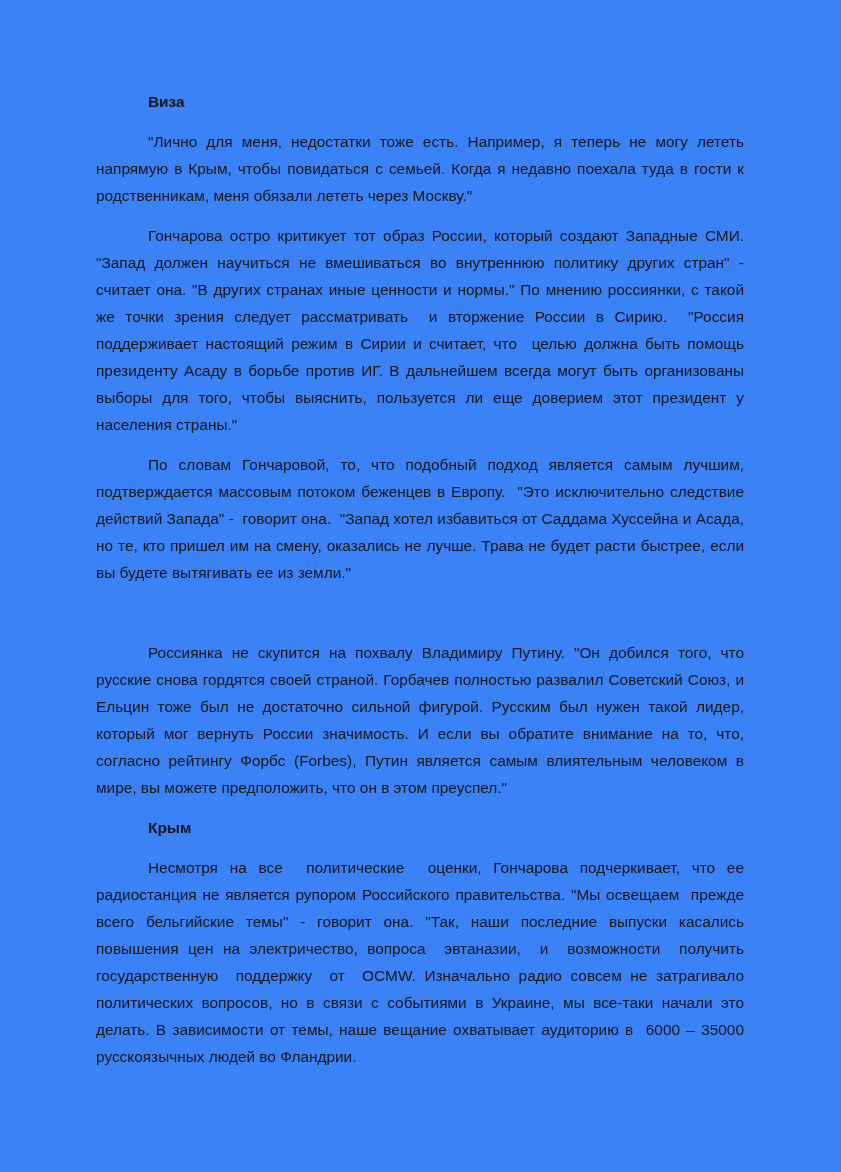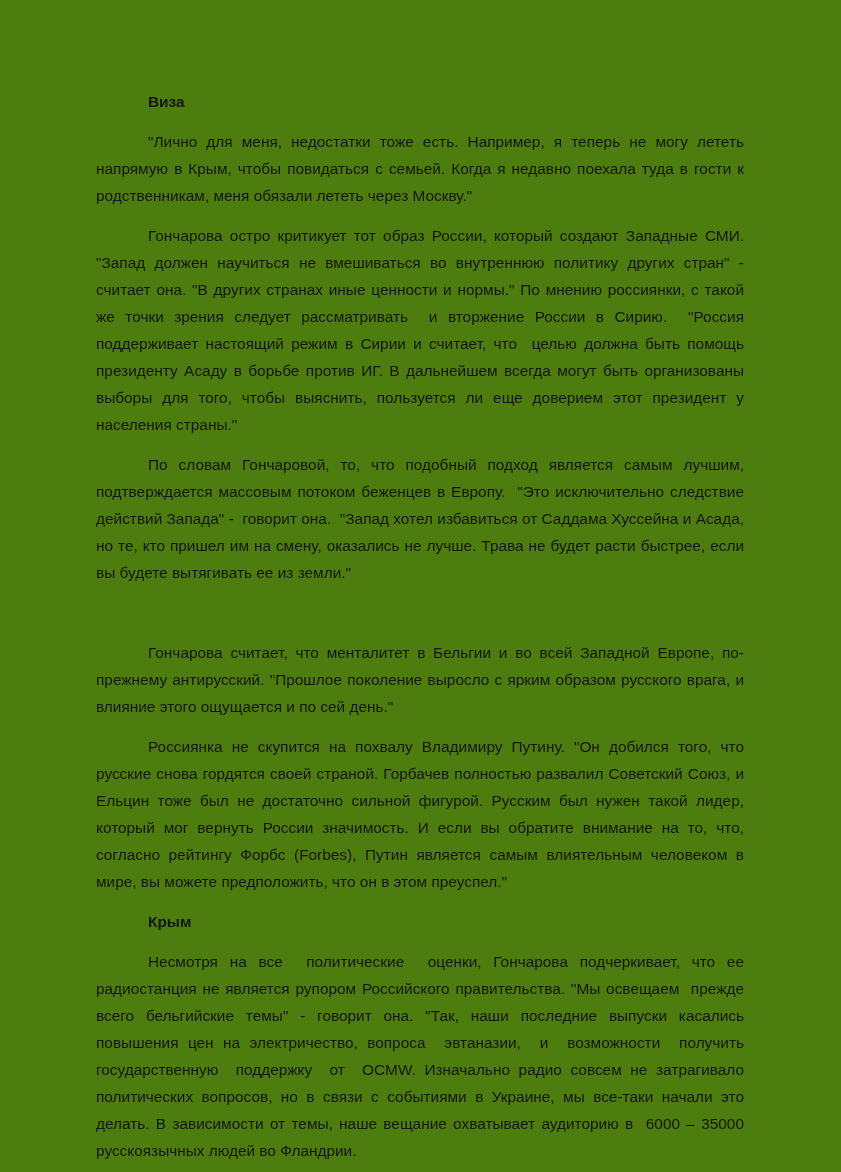--- a/index.html
+++ b/index.html
@@ -5,21 +5,21 @@
   html, body {
     margin: 0;
     padding: 0;
     background: #ffffff;
   }
   .page {
     position: relative;
     width: 841px;
     height: 1172px;
     box-sizing: border-box;
-    background: #4d7c0f;
+    background: #3b82f6;
     padding: 88px 97px 0 96px;
     font-family: "Liberation Sans", "DejaVu Sans", sans-serif;
     font-size: 15.4px;
     line-height: 27px;
     color: #161616;
     overflow: hidden;
   }
   .para {
     margin: 0 0 13px 0;
     text-align: justify;
@@ -45,21 +45,20 @@
   <h2 class="heading">Виза</h2>
 
   <p class="para">"Лично для меня, недостатки тоже есть. Например, я теперь не могу лететь напрямую в Крым, чтобы повидаться с семьей. Когда я недавно поехала туда в гости к родственникам, меня обязали лететь через Москву."</p>
 
   <p class="para">Гончарова остро критикует тот образ России, который создают Западные СМИ. "Запад должен научиться не вмешиваться во внутреннюю политику других стран" - считает она. "В других странах иные ценности и нормы." По мнению россиянки, с такой же точки зрения следует рассматривать  и вторжение России в Сирию.  "Россия поддерживает настоящий режим в Сирии и считает, что  целью должна быть помощь президенту Асаду в борьбе против ИГ. В дальнейшем всегда могут быть организованы выборы для того, чтобы выяснить, пользуется ли еще доверием этот президент у населения страны."</p>
 
   <p class="para">По словам Гончаровой, то, что подобный подход является самым лучшим, подтверждается массовым потоком беженцев в Европу.  "Это исключительно следствие действий Запада" -  говорит она.  "Запад хотел избавиться от Саддама Хуссейна и Асада, но те, кто пришел им на смену, оказались не лучше. Трава не будет расти быстрее, если вы будете вытягивать ее из земли."</p>
 
   <div class="spacer-lg"></div>
 
-  <p class="para">Гончарова считает, что менталитет в Бельгии и во всей Западной Европе, по-прежнему антирусский. "Прошлое поколение выросло с ярким образом русского врага, и влияние этого ощущается и по сей день."</p>
 
   <p class="para">Россиянка не скупится на похвалу Владимиру Путину. "Он добился того, что русские снова гордятся своей страной. Горбачев полностью развалил Советский Союз, и Ельцин тоже был не достаточно сильной фигурой. Русским был нужен такой лидер, который мог вернуть России значимость. И если вы обратите внимание на то, что, согласно рейтингу Форбс (Forbes), Путин является самым влиятельным человеком в мире, вы можете предположить, что он в этом преуспел."</p>
 
   <h2 class="heading">Крым</h2>
 
   <p class="para">Несмотря на все  политические  оценки, Гончарова подчеркивает, что ее радиостанция не является рупором Российского правительства. "Мы освещаем  прежде всего бельгийские темы" - говорит она. "Так, наши последние выпуски касались повышения цен на электричество, вопроса  эвтаназии,  и  возможности  получить  государственную  поддержку  от  OCMW. Изначально радио совсем не затрагивало  политических вопросов, но в связи с событиями в Украине, мы все-таки начали это делать. В зависимости от темы, наше вещание охватывает аудиторию в  6000 – 35000 русскоязычных людей во Фландрии.</p>
 
 </div>
 
 </body></html>

